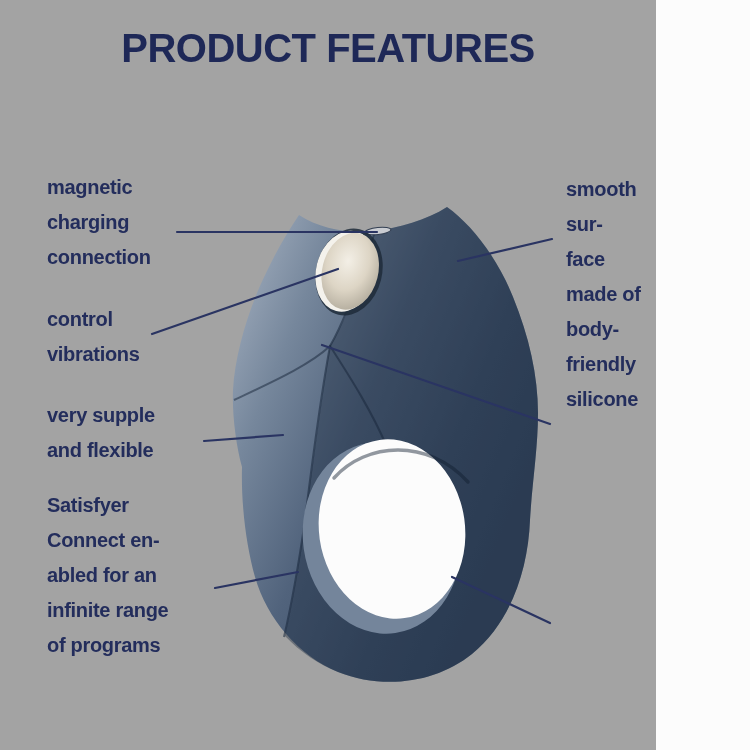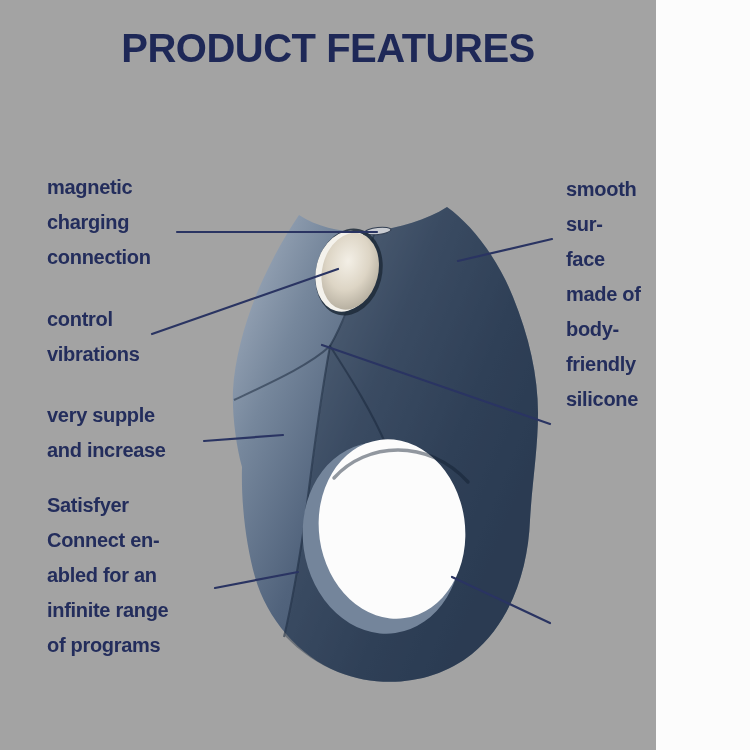--- a/index.html
+++ b/index.html
@@ -100,21 +100,21 @@
       <line x1="452" y1="577" x2="550" y2="623"></line>
     </g>
   </svg>
 
   <div class="feature fl fl1">magnetic
 charging
 connection</div>
   <div class="feature fl fl2">control
 vibrations</div>
   <div class="feature fl fl3">very supple
-and increase</div>
+and flexible</div>
   <div class="feature fl fl4">Satisfyer
 Connect en-
 abled for an
 infinite range
 of programs</div>
 
   <div class="feature fr fr1">smooth sur-
 face made of
 body-friendly
 silicone</div>

